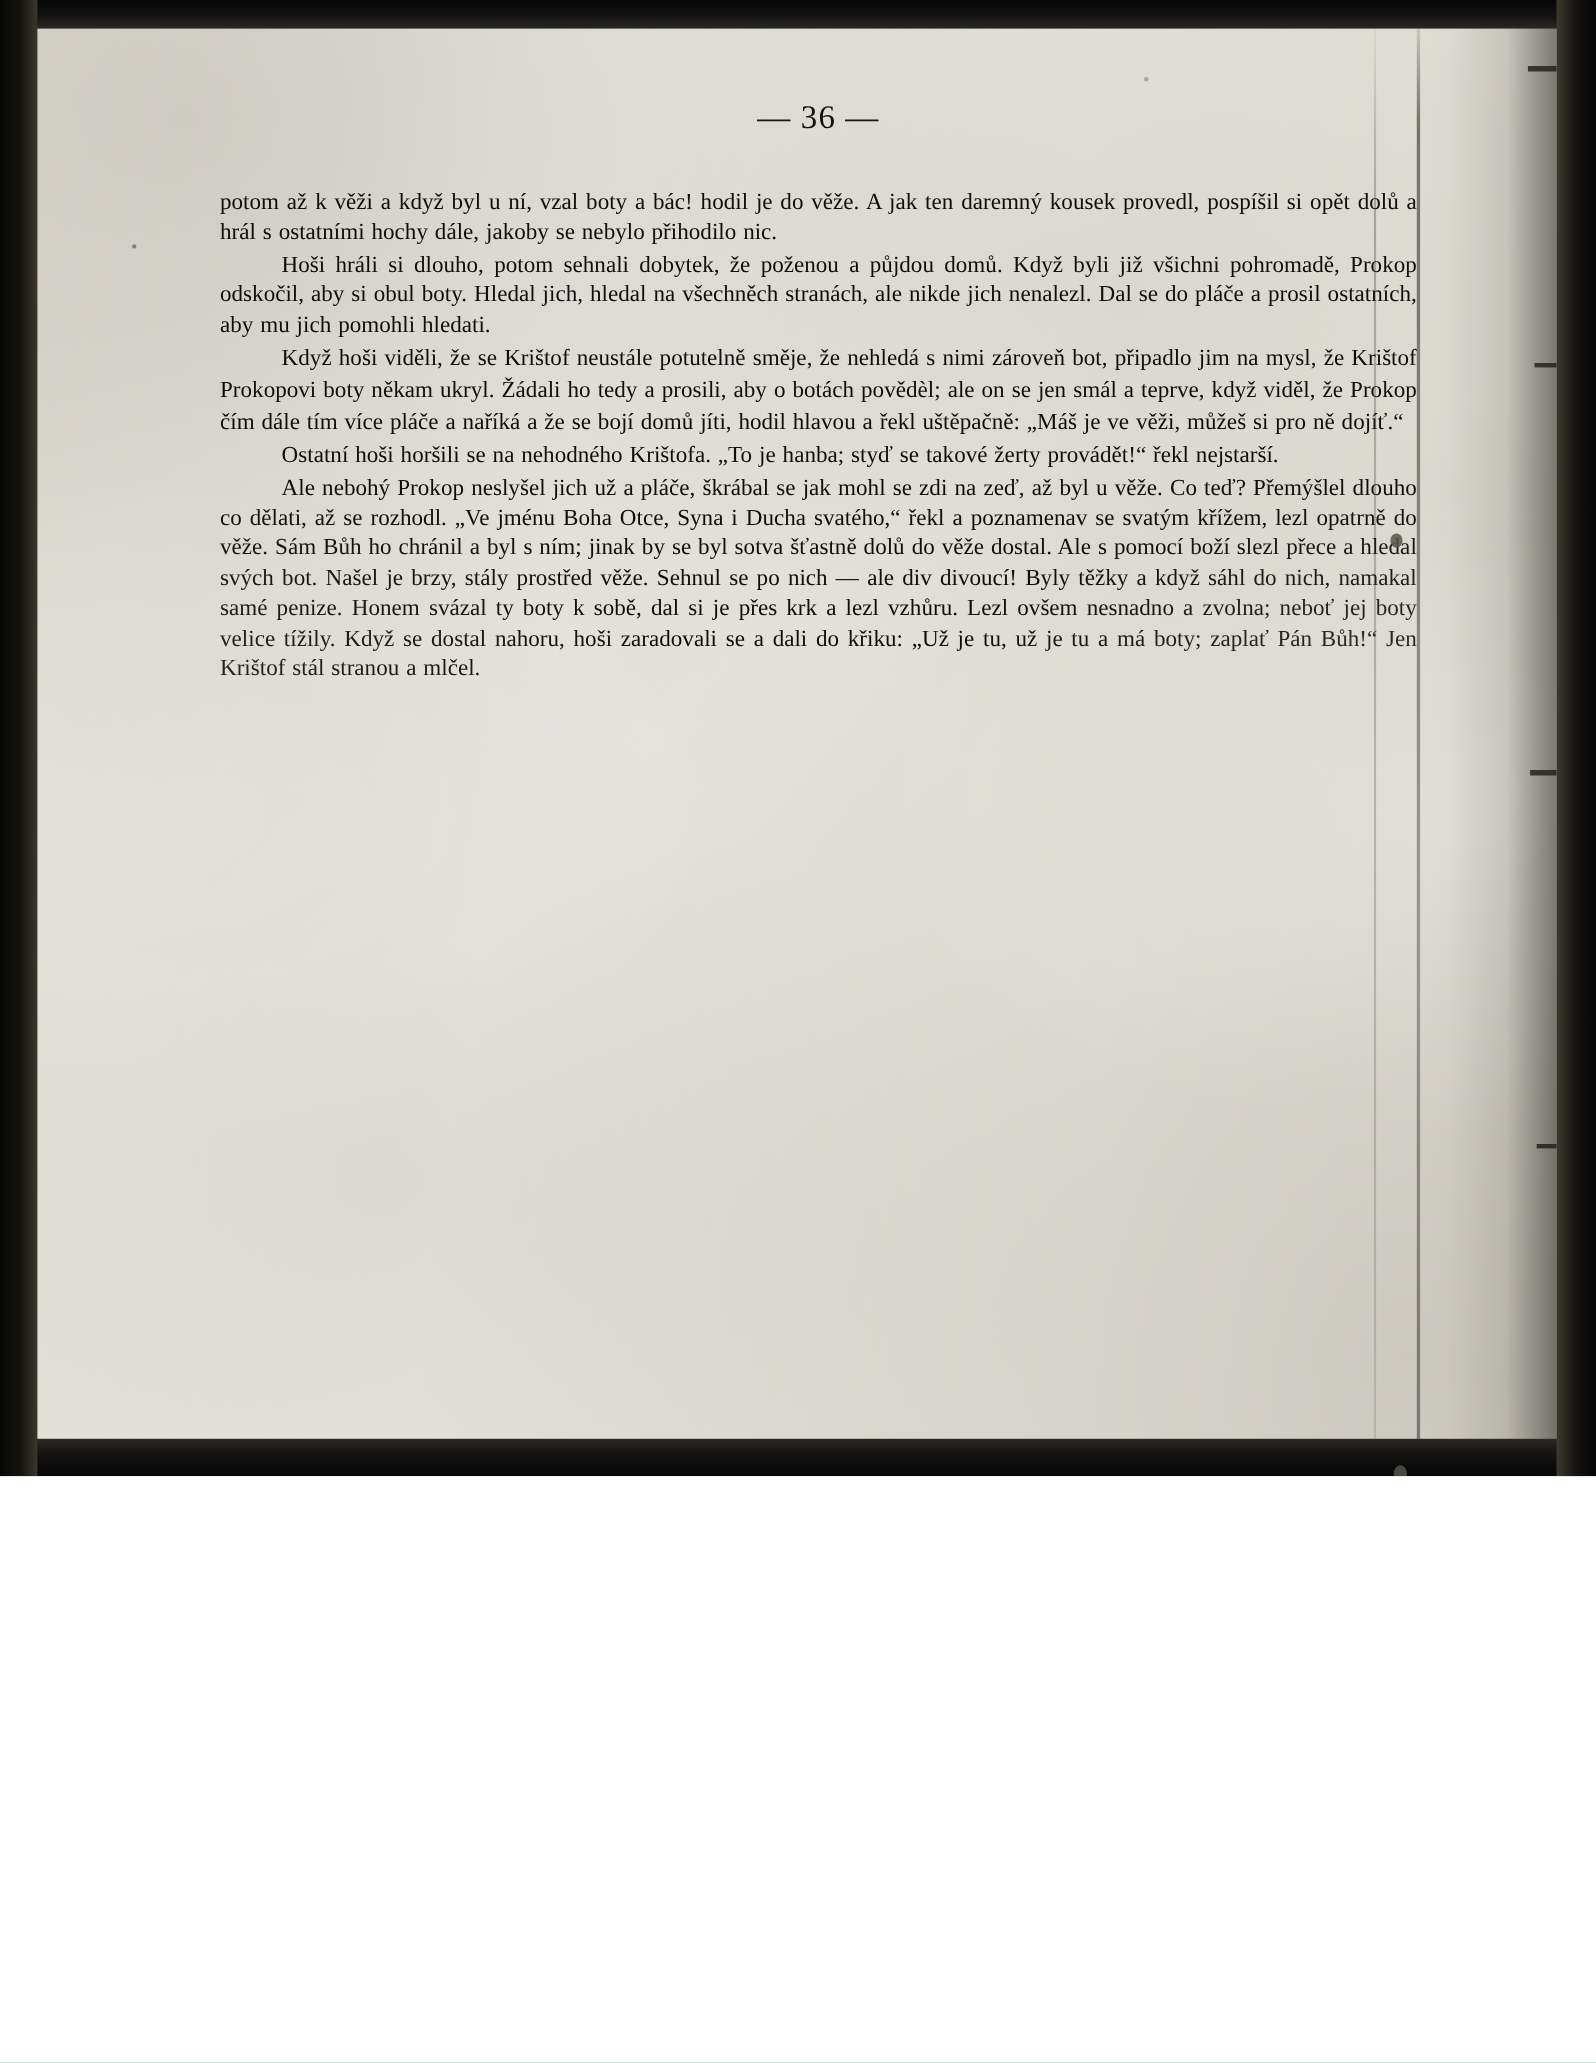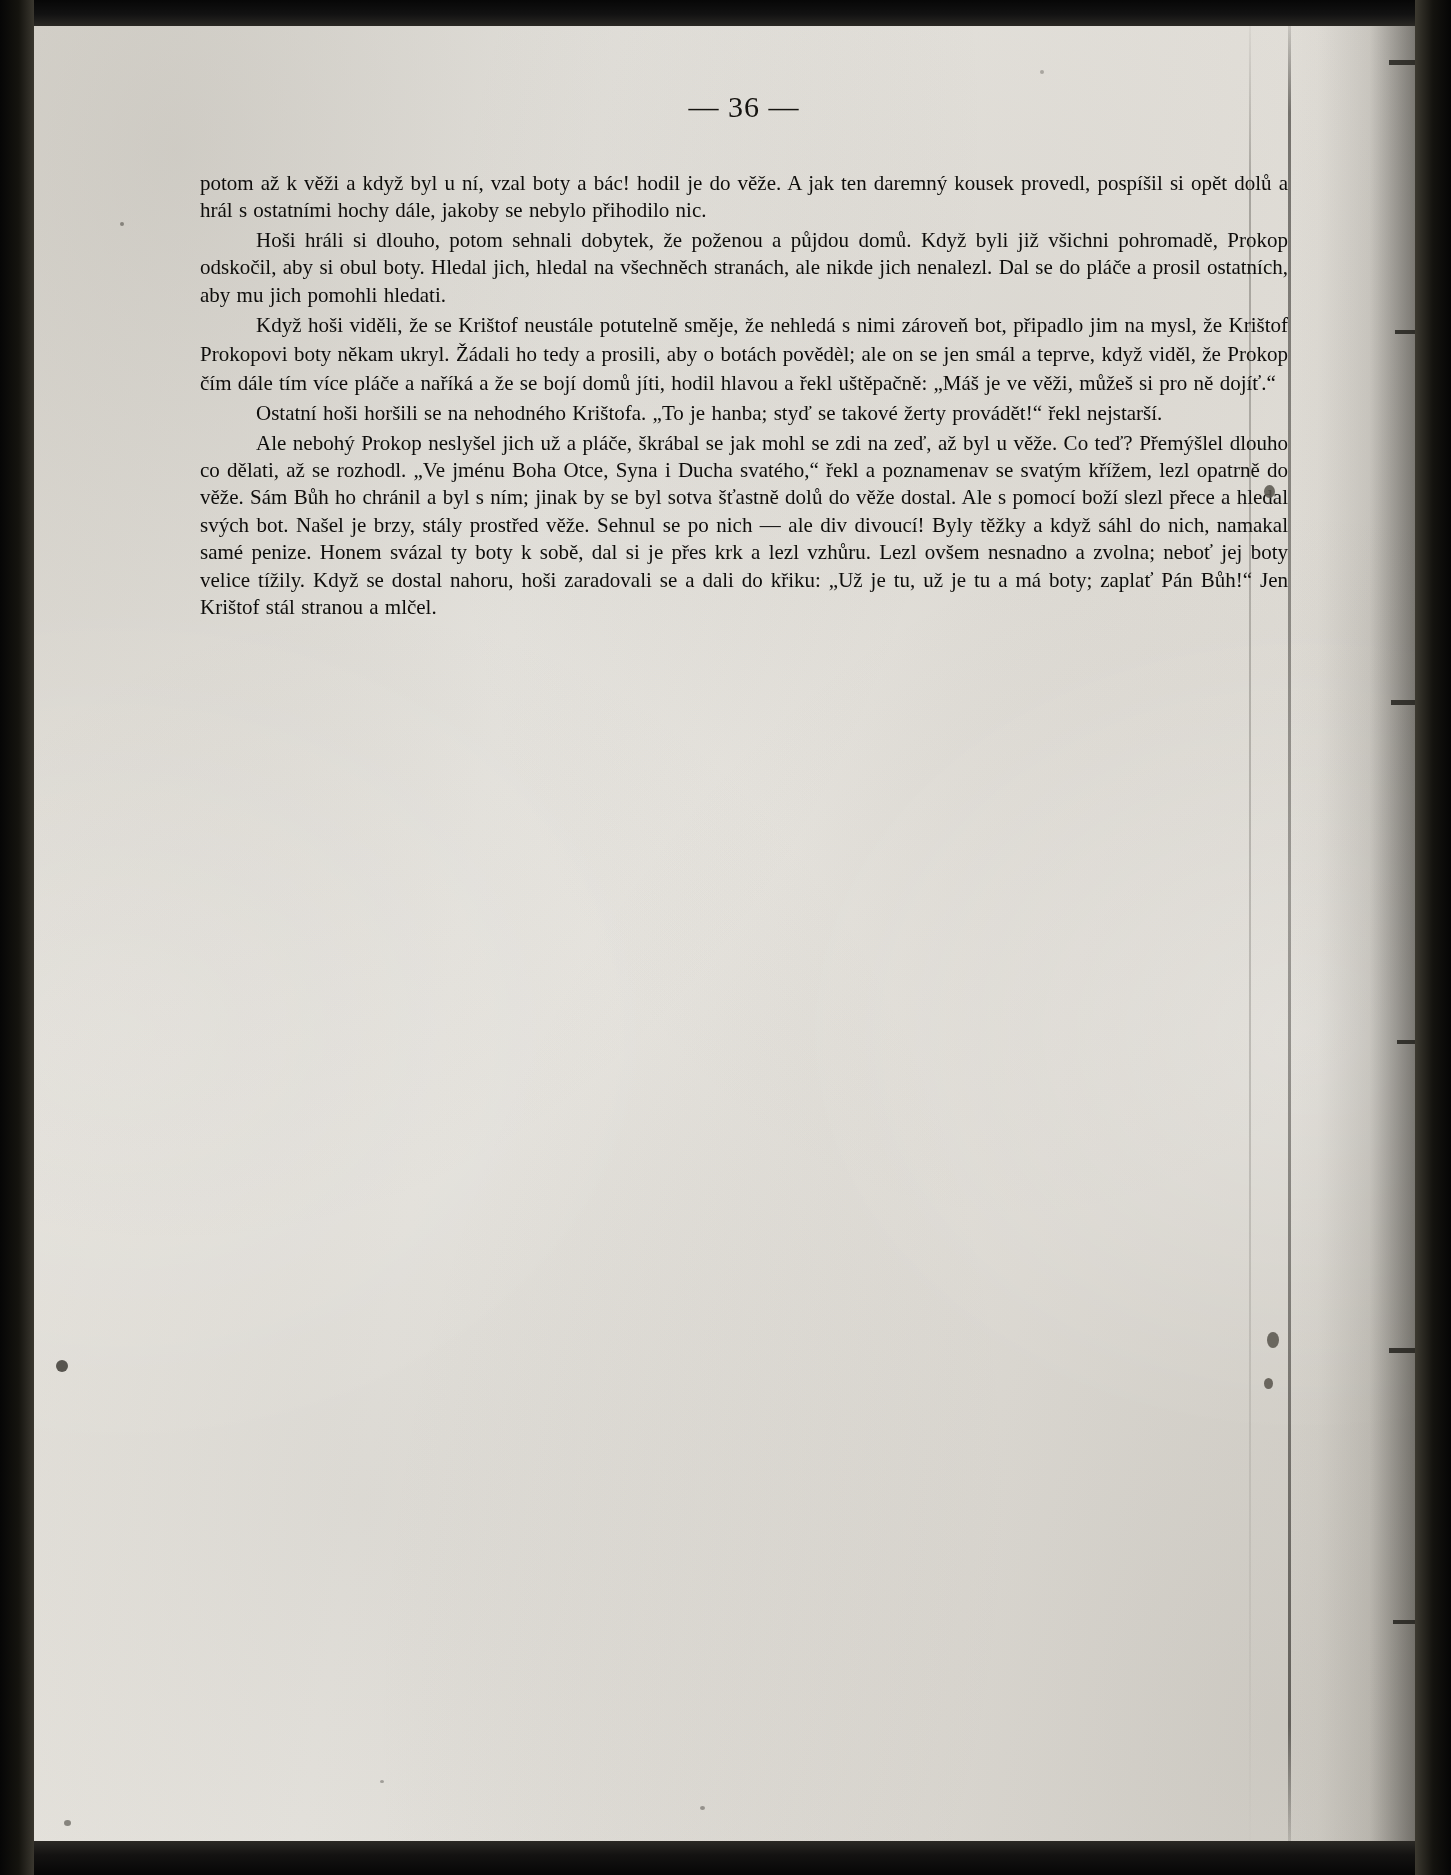--- a/index.html
+++ b/index.html
@@ -3,21 +3,21 @@
 <meta charset="utf-8">
 <style>
   html, body {
     margin: 0;
     padding: 0;
     background: #ffffff;
   }
   .page {
     position: relative;
     width: 1451px;
-    height: 1875px;
+    height: 1342px;
     background: #0f766e;
     overflow: hidden;
     font-family: "Liberation Serif", serif;
   }
   
   .scan-tint {
     position: absolute;
     inset: 0;
     background:
       radial-gradient(ellipse at 12% 8%, rgba(120,115,105,0.22), rgba(120,115,105,0) 45%),

